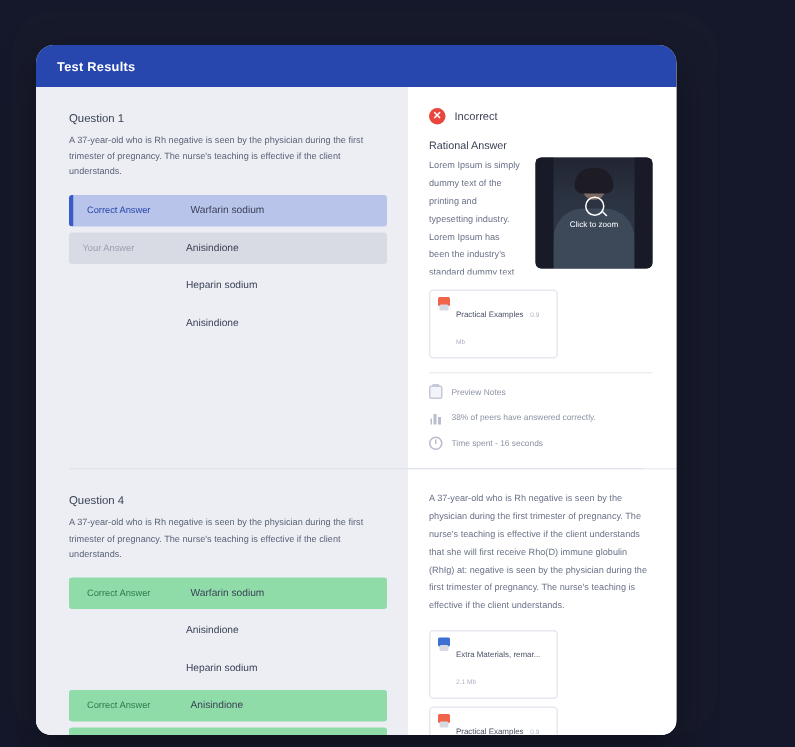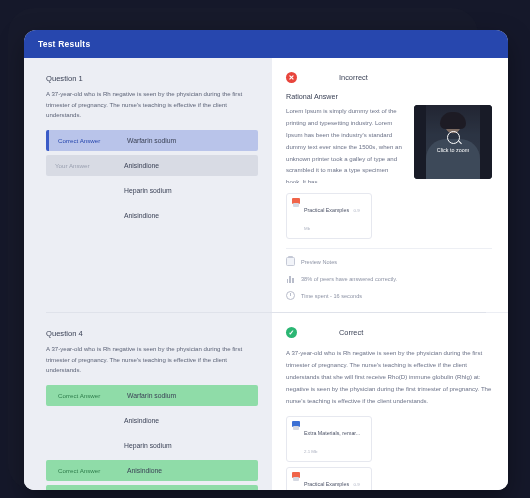--- a/index.html
+++ b/index.html
@@ -15,21 +15,21 @@
     position: absolute;
     left: 8px; top: 8px;
     width: 470px; height: 482px;
     background: #171a2b;
     border-radius: 26px;
   }
 
   .window {
     position: absolute;
     left: 24px; top: 30px;
-    width: 484px; height: 460px;
+    width: 427px; height: 460px;
     border-radius: 12px 12px 10px 10px;
     overflow: hidden;
     background: #e5e5e5;
     box-shadow: 0 10px 26px rgba(0,0,0,.35);
   }
 
   .titlebar {
     height: 28px;
     background: #2747ae;
     display: flex;
@@ -125,21 +125,21 @@
   }
   .status .dot {
     width: 11px; height: 11px;
     border-radius: 50%;
     display: flex; align-items: center; justify-content: center;
     color: #fff; font-size: 7px; font-weight: bold;
     line-height: 1;
   }
   .dot.bad { background: #e8453c; }
   .dot.good { background: #2bb673; }
-  .status .label { font-size: 7.4px; color: #3b4256; margin-left: 36px; }
+  .status .label { font-size: 7.4px; color: #3b4256; }
 
   .rational-h {
     font-size: 7.2px;
     color: #3b4256;
     margin-bottom: 4px;
   }
   .flexrow { display: flex; gap: 10px; align-items: flex-start; }
   .lorem {
     flex: 1 1 auto;
     font-size: 6.1px;
@@ -397,24 +397,20 @@
               <span class="val">Anisindione</span>
             </div>
             <div class="ans correct-green">
               
               
             </div>
           </div>
         </div>
 
         <div class="right">
-          <div class="status">
-            <span class="dot good">✓</span>
-            <span class="label">Correct</span>
-          </div>
 
           <div class="para">A 37-year-old who is Rh negative is seen by the physician during the first trimester of pregnancy. The nurse's teaching is effective if the client understands that she will first receive Rho(D) immune globulin (RhIg) at: negative is seen by the physician during the first trimester of pregnancy. The nurse's teaching is effective if the client understands.</div>
 
           <div class="files">
             <div class="file">
               <span class="fi pdf">
                   <i></i>
                   <b></b>
                 </span>
               <span class="fmeta">

